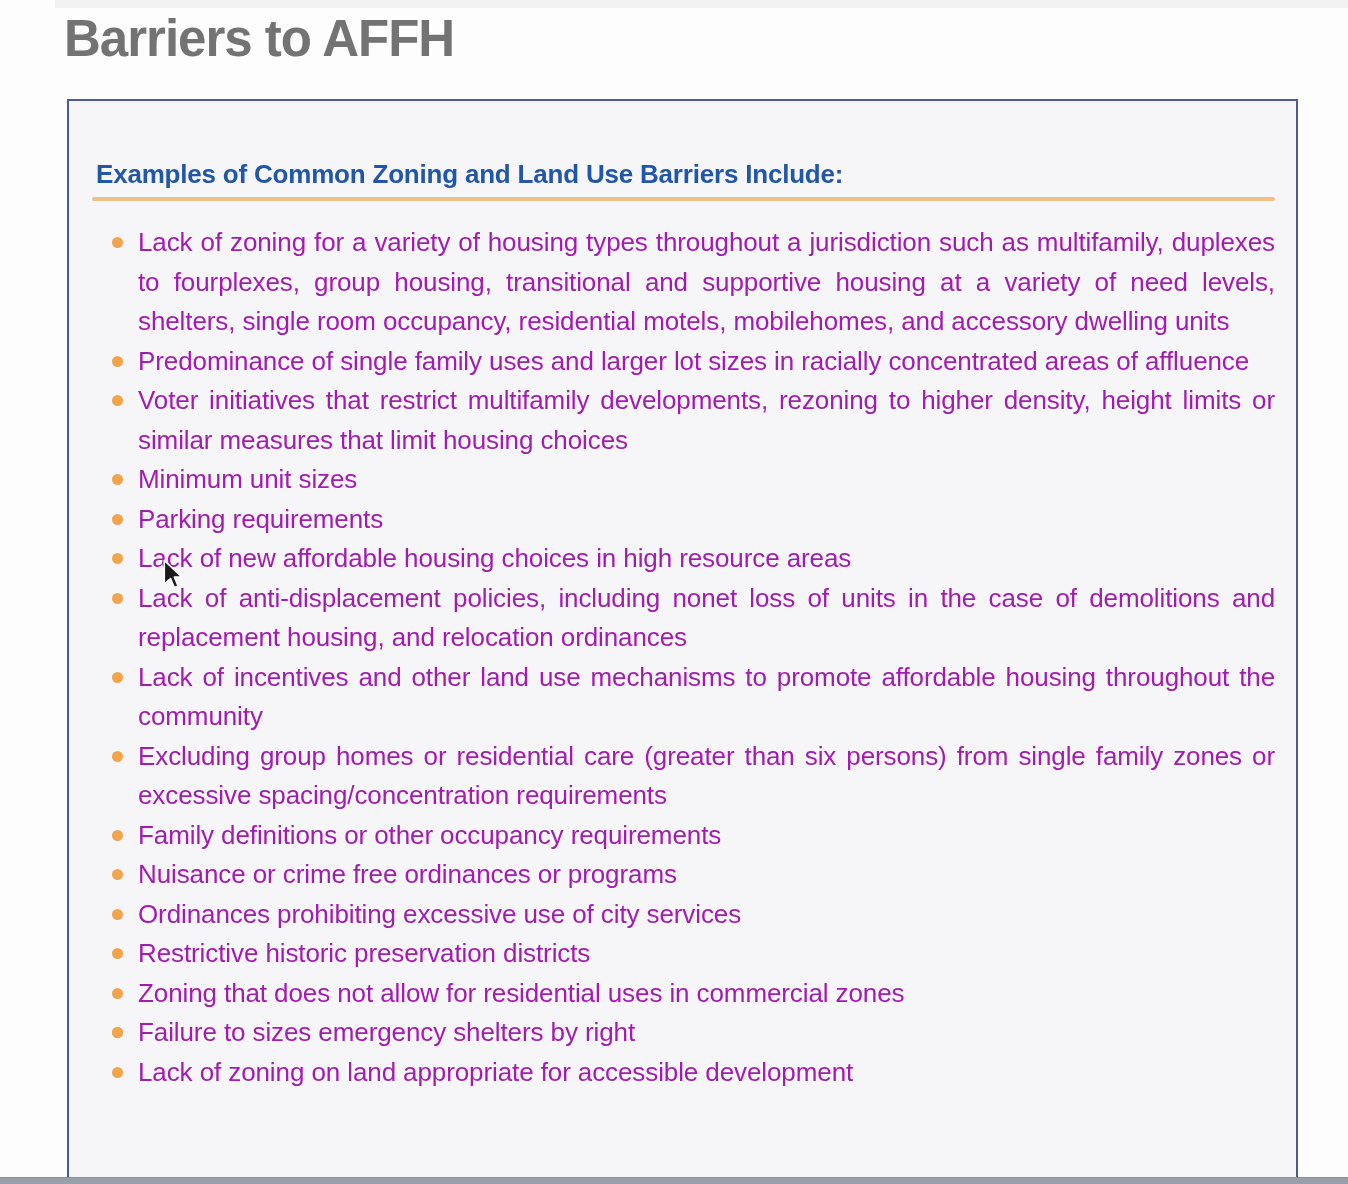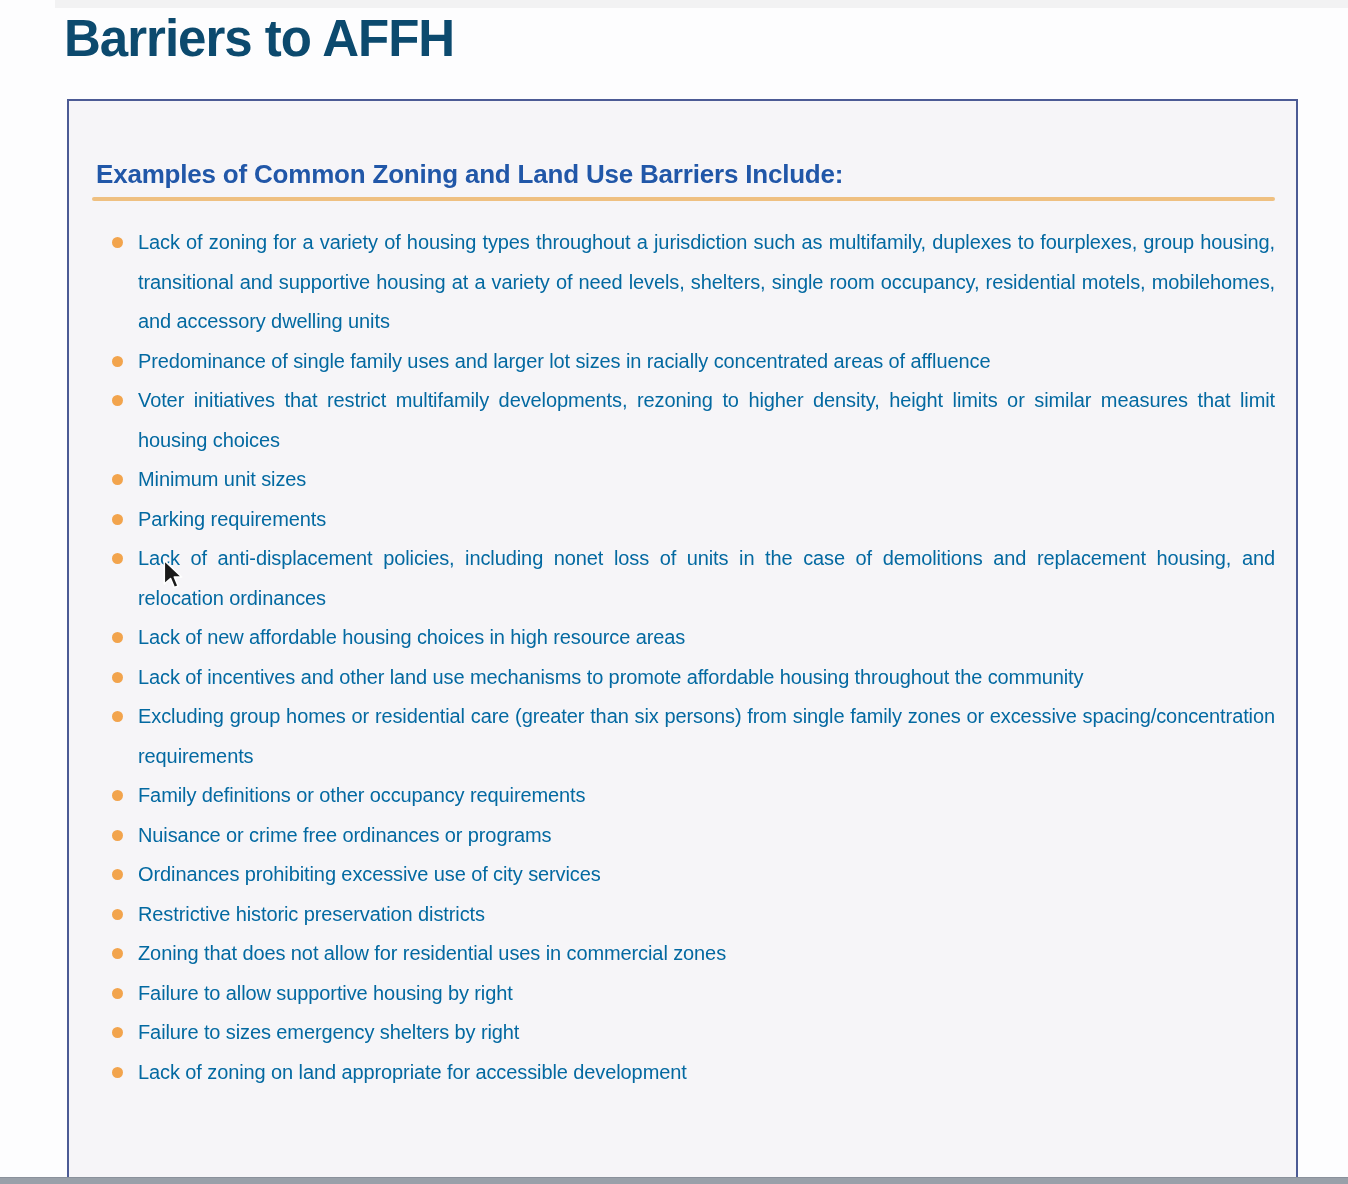--- a/index.html
+++ b/index.html
@@ -19,21 +19,21 @@
   }
   .page-title {
     position: absolute;
     left: 64px;
     top: 10px;
     margin: 0;
     font-size: 51px;
     line-height: 58px;
     font-weight: bold;
     letter-spacing: -1px;
-    color: #0c4a6e;
+    color: #737373;
   }
   .panel {
     position: absolute;
     left: 67px;
     top: 99px;
     width: 1231px;
     height: 1120px;
     box-sizing: border-box;
     border: 2px solid #4c5b95;
     background: #f6f5f8;
@@ -54,23 +54,23 @@
     background: #efc081;
   }
   ul.bullet-list {
     list-style: none;
     margin: 22px 0 0 0;
     padding: 0;
   }
   ul.bullet-list li {
     position: relative;
     padding-left: 46px;
-    font-size: 20px;
+    font-size: 26px;
     line-height: 39.5px;
-    color: #0369a1;
+    color: #a21caf;
     text-align: justify;
     letter-spacing: -0.1px;
   }
   .bullet-dot {
     position: absolute;
     left: 20px;
     top: 14px;
     width: 11px;
     height: 11px;
     border-radius: 50%;
@@ -129,30 +129,30 @@
         <span>Minimum unit sizes</span>
       </li>
 
       <li>
         <span class="bullet-dot"></span>
         <span>Parking requirements</span>
       </li>
 
       <li>
         <span class="bullet-dot"></span>
+        <span>Lack of new affordable housing choices in high resource areas</span>
+      </li>
+
+      <li>
+        <span class="bullet-dot"></span>
         <span>Lack of anti-displacement policies, including nonet loss of units in the case of demolitions and replacement housing, and relocation ordinances</span>
       </li>
 
       <li>
         <span class="bullet-dot"></span>
-        <span>Lack of new affordable housing choices in high resource areas</span>
-      </li>
-
-      <li>
-        <span class="bullet-dot"></span>
         <span>Lack of incentives and other land use mechanisms to promote affordable housing throughout the community</span>
       </li>
 
       <li>
         <span class="bullet-dot"></span>
         <span>Excluding group homes or residential care (greater than six persons) from single family zones or excessive spacing/concentration requirements</span>
       </li>
 
       <li>
         <span class="bullet-dot"></span>
@@ -174,21 +174,20 @@
         <span>Restrictive historic preservation districts</span>
       </li>
 
       <li>
         <span class="bullet-dot"></span>
         <span>Zoning that does not allow for residential uses in commercial zones</span>
       </li>
 
       <li>
         <span class="bullet-dot"></span>
-        <span>Failure to allow supportive housing by right</span>
       </li>
 
       <li>
         <span class="bullet-dot"></span>
         <span>Failure to sizes emergency shelters by right</span>
       </li>
 
       <li>
         <span class="bullet-dot"></span>
         <span>Lack of zoning on land appropriate for accessible development</span>

